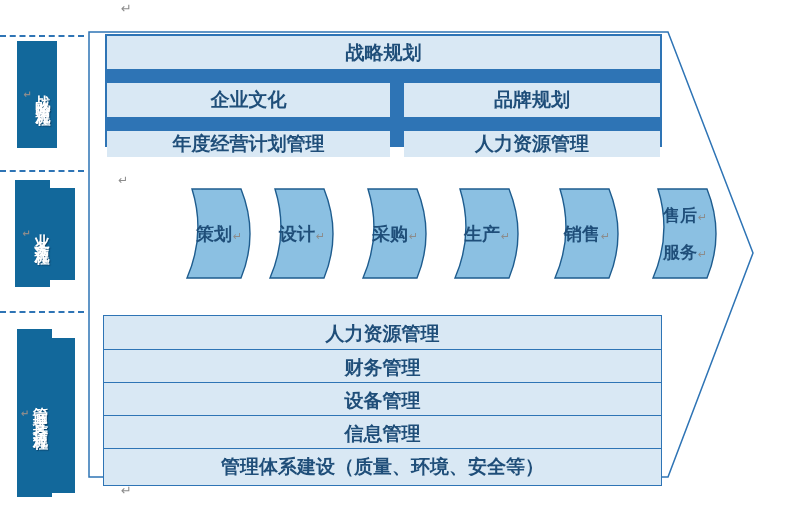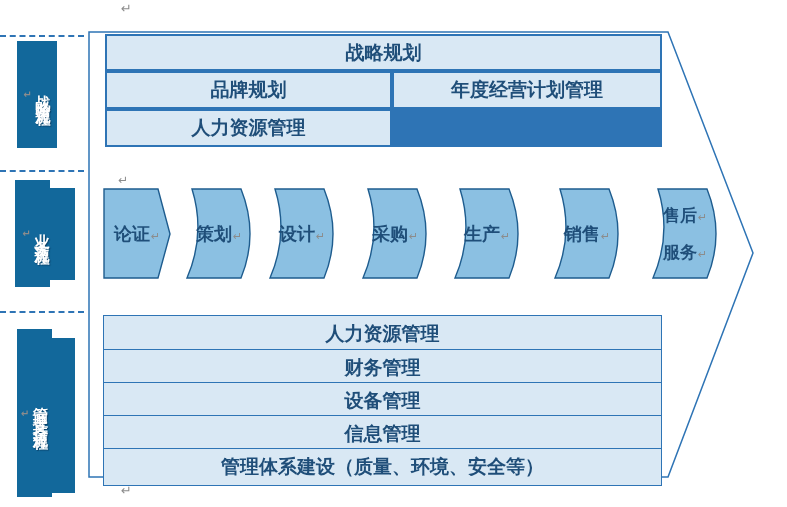--- a/index.html
+++ b/index.html
@@ -17,21 +17,21 @@
     position:absolute;display:flex;flex-direction:column;align-items:center;justify-content:center;
     writing-mode:vertical-rl;text-orientation:upright;
     color:#fff;font-weight:bold;font-size:15px;letter-spacing:6px;
     text-shadow:1px 1px 1px rgba(0,30,60,.45);
   }
   .rmark-v{font-size:10px;color:var(--c-mark,#8C8C8C);letter-spacing:0;text-shadow:none;}
   
   #strategy-table{
     position:absolute;left:105px;top:34px;width:557px;height:113px;
     display:grid;grid-template-columns:283px 1fr;grid-template-rows:33px 34px 1fr;
-    background:var(--c-border,#2E74B5);gap:4px;padding:2px;box-sizing:border-box;
+    background:var(--c-border,#2E74B5);gap:14px;padding:2px;box-sizing:border-box;
   }
   .tcell{
     background:var(--c-cell,#D9E8F4);display:flex;align-items:center;justify-content:center;
     color:var(--c-text,#1F4E79);font-weight:bold;font-size:19px;
   }
   .tcell.span2{grid-column:1 / span 2;}
   
   .chev{position:absolute;top:188px;width:68px;height:91px;}
   .chev svg{position:absolute;left:0;top:0;width:68px;height:91px;overflow:visible;}
   .chev-label{
@@ -78,33 +78,26 @@
 
   <div class="rail-rect" style="left:17px;top:329px;width:35px;height:168px;"></div>
   <div class="rail-rect" style="left:22px;top:338px;width:53px;height:155px;"></div>
   <div class="rail-text" style="left:17px;top:329px;width:35px;height:168px;">
     <span>管理支持流程</span>
       <span class="rmark-v">↵</span>
   </div>
 
   <div id="strategy-table">
     <div class="tcell span2">战略规划</div>
+    <div class="tcell">企业文化</div>
     <div class="tcell">品牌规划</div>
     <div class="tcell">年度经营计划管理</div>
     <div class="tcell">人力资源管理</div>
   </div>
 
-  <div class="chev" style="left:103px;">
-    <svg viewBox="0 0 68 91">
-      <path d="M1,1 L55,1 L67,46 L55,90 L1,90 Z" style="fill:var(--c-chev,#8BC0E2);stroke:var(--c-chev-border,#1E5C8E);stroke-width:1.4"></path>
-    </svg>
-    <div class="chev-label">
-        <span class="chev-line"><span>论证</span><span class="rmark">↵</span></span>
-      </div>
-  </div>
 
   <div class="chev" style="left:185px;">
     <svg viewBox="0 0 68 91">
       <path d="M7,1 L56,1 Q74,46 56,90 L2,90 Q21,46 7,1 Z" style="fill:var(--c-chev,#8BC0E2);stroke:var(--c-chev-border,#1E5C8E);stroke-width:1.4"></path>
     </svg>
     <div class="chev-label">
         <span class="chev-line"><span>策划</span><span class="rmark">↵</span></span>
       </div>
   </div>
 

